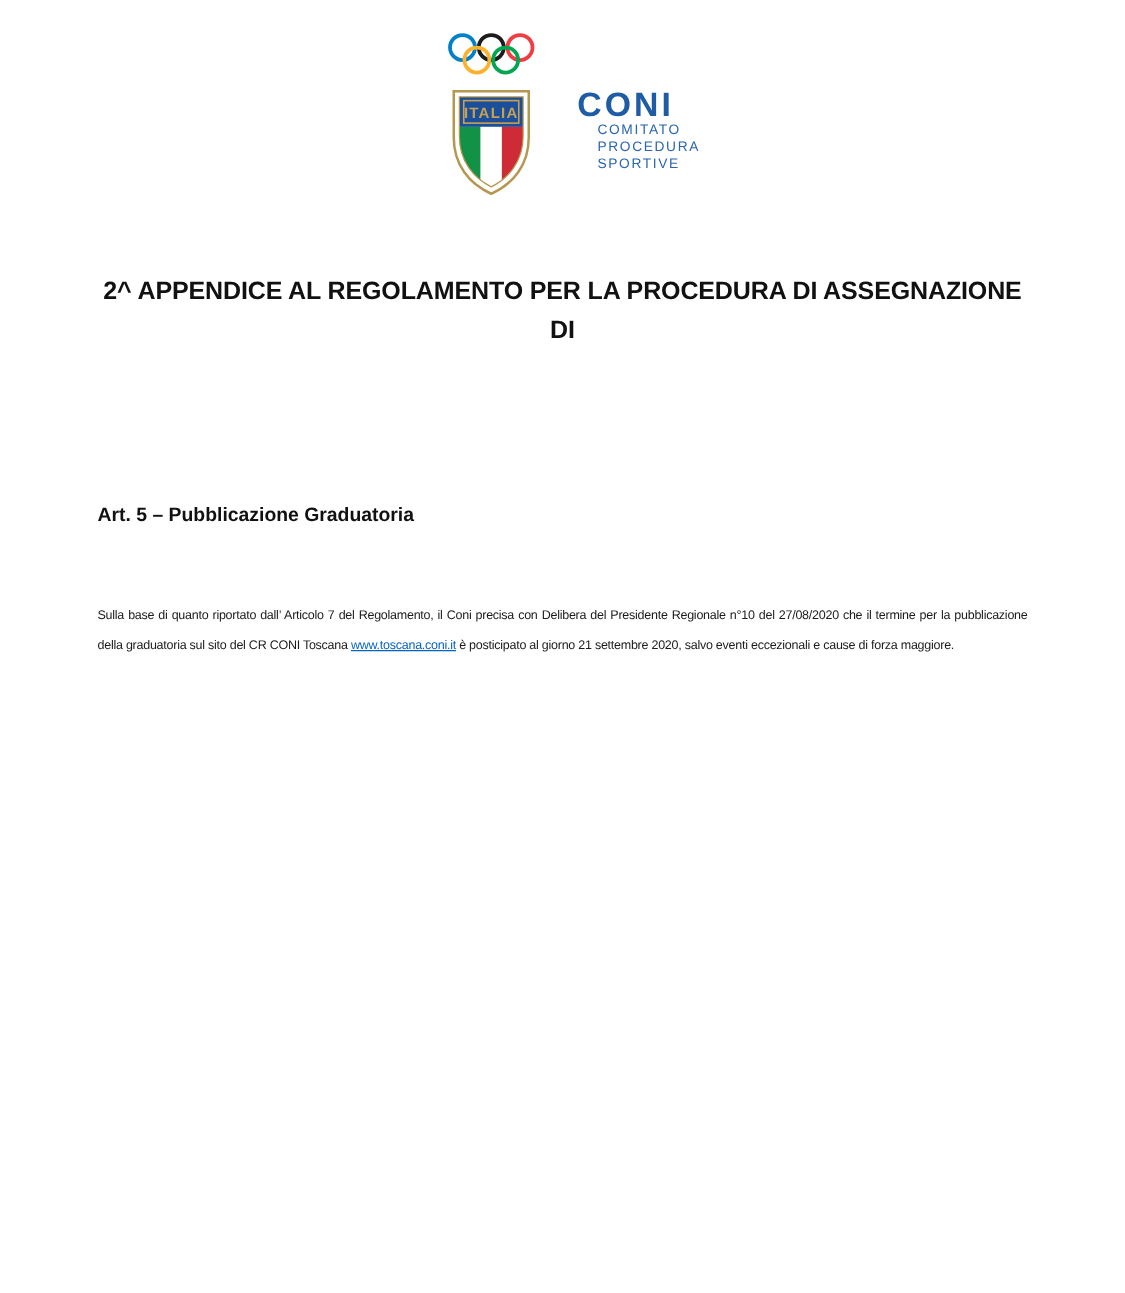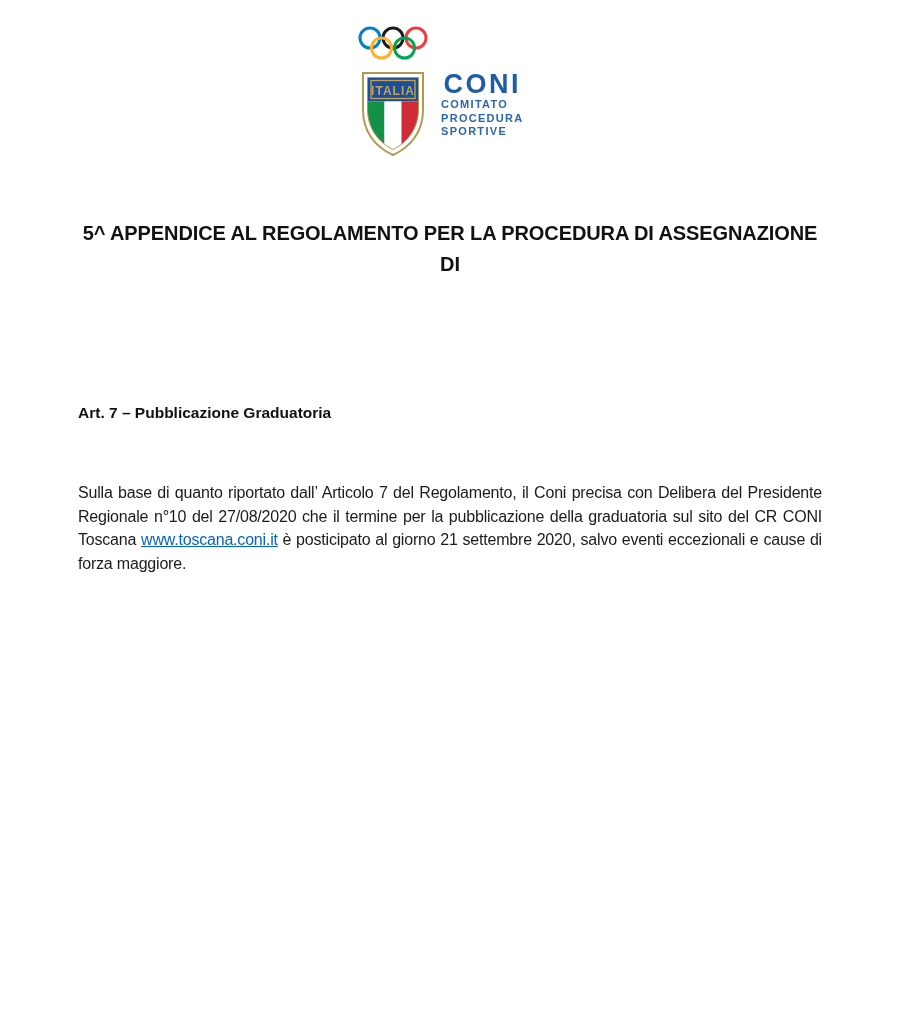--- a/index.html
+++ b/index.html
@@ -40,21 +40,22 @@
     letter-spacing: 2.5px;
     color: #1e5ca6;
     line-height: 28px;
     text-align: center;
   }
   .coni-sub {
     font-size: 11px;
     letter-spacing: 1.3px;
     line-height: 13.5px;
     color: #2b66ae;
-    font-weight: 700;
+    font-weight: 400;
+    margin-left: 37px;
   }
   .coni-sub:first-of-type { margin-top: 4px; }
 
   
   .doc-title {
     position: absolute;
     top: 218px;
     left: 78px;
     width: 744px;
     text-align: center;
@@ -72,21 +73,21 @@
     left: 78px;
     font-size: 15.5px;
     font-weight: bold;
     color: #111111;
   }
   .article-paragraph {
     position: absolute;
     top: 481px;
     left: 78px;
     width: 744px;
-    font-size: 16px;
+    font-size: 10px;
     letter-spacing: -0.2px;
     line-height: 23.7px;
     text-align: justify;
     color: #1b1b1b;
   }
   .article-paragraph a {
     color: #0563c1;
     text-decoration: underline;
   }
 </style>
@@ -126,20 +127,20 @@
     </div>
     <div class="logo-text">
       <div class="coni-word">CONI</div>
       <div class="coni-sub">COMITATO</div>
       <div class="coni-sub">PROCEDURA</div>
       <div class="coni-sub">SPORTIVE</div>
     </div>
   </div>
 
   <div class="doc-title">
-    <div>5^ APPENDICE AL REGOLAMENTO PER LA PROCEDURA DI ASSEGNAZIONE DI</div>
+    <div>2^ APPENDICE AL REGOLAMENTO PER LA PROCEDURA DI ASSEGNAZIONE DI</div>
   </div>
 
-  <div class="article-heading">Art. 7 – Pubblicazione Graduatoria</div>
+  <div class="article-heading">Art. 5 – Pubblicazione Graduatoria</div>
 
   <p class="article-paragraph"><span>Sulla base di quanto riportato dall’ Articolo 7 del Regolamento, il Coni precisa con Delibera del Presidente Regionale n°10 del 27/08/2020 che il termine per la pubblicazione della graduatoria sul sito del CR CONI Toscana </span><a href="#">www.toscana.coni.it</a><span> è posticipato al giorno 21 settembre 2020, salvo eventi eccezionali e cause di forza maggiore.</span></p>
 
 </div>
 
 </body></html>

